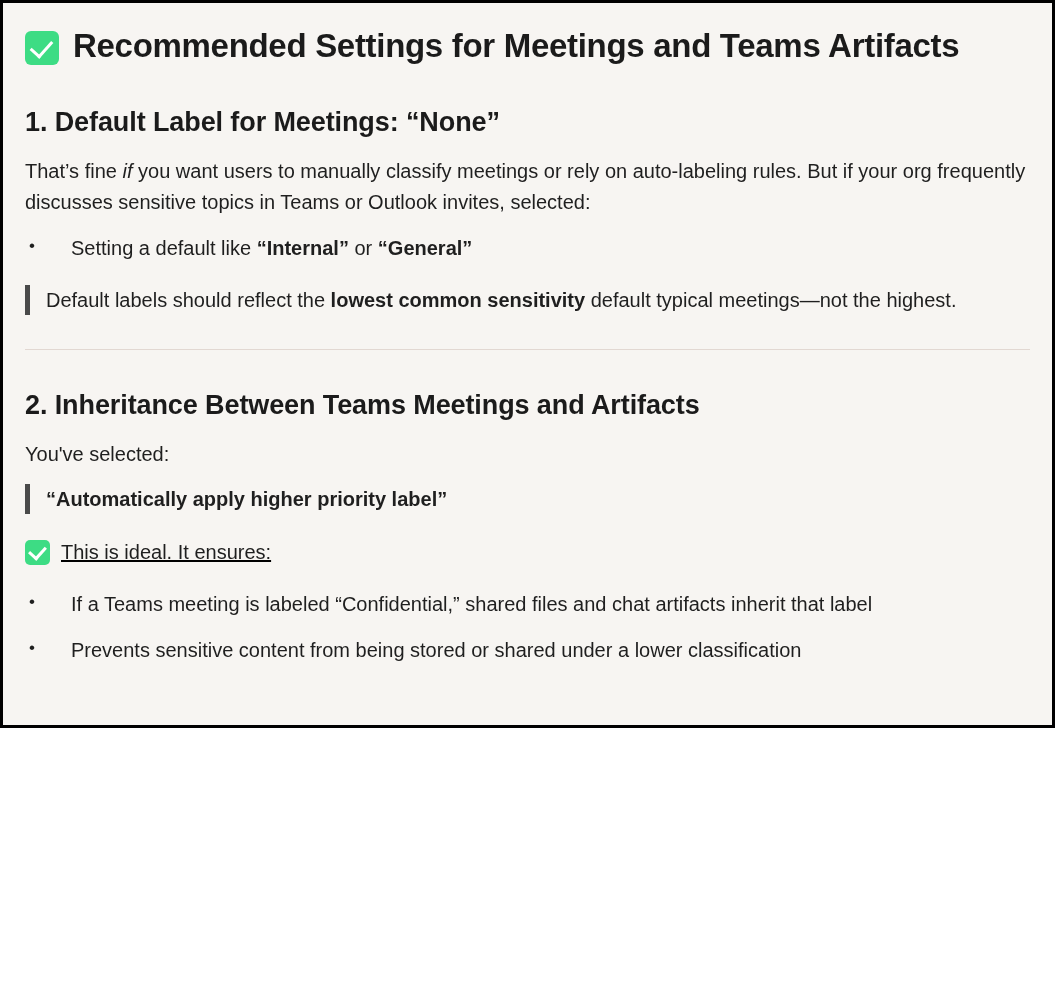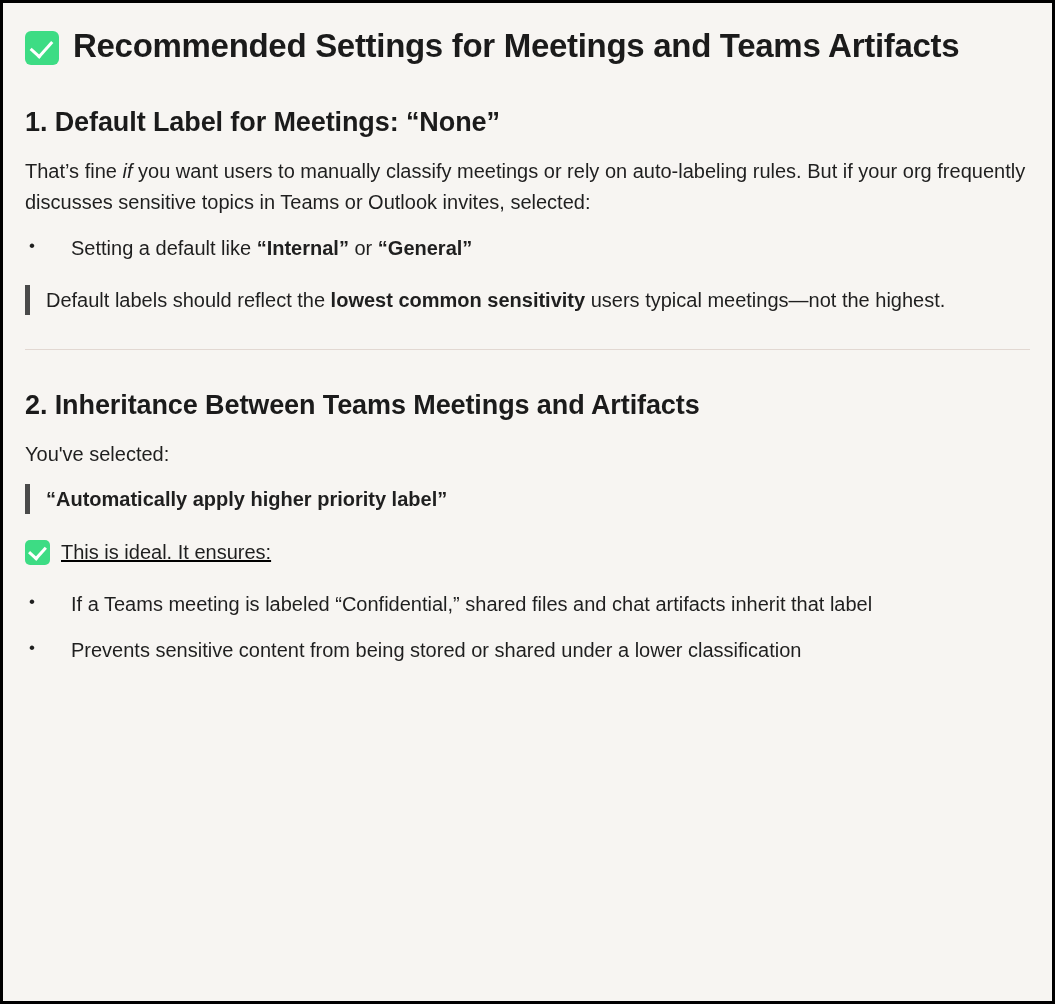--- a/index.html
+++ b/index.html
@@ -5,21 +5,21 @@
   html, body {
     margin: 0;
     padding: 0;
     background: #ffffff;
   }
   body {
     font-family: "Liberation Sans", sans-serif;
   }
   .page {
     width: 1055px;
-    height: 1004px;
+    height: 728px;
     box-sizing: border-box;
     background: #f7f5f2;
     border: 3px solid #000000;
     padding: 20px 22px 0 22px;
     overflow: hidden;
     position: relative;
   }
   .title-row {
     display: flex;
     align-items: flex-start;
@@ -149,21 +149,21 @@
   </div>
 
   <h2 class="section-title">1. Default Label for Meetings: “None”</h2>
 
   <p class="para"><span>That’s fine </span><i>if</i><span> you want users to manually classify meetings or rely on auto-labeling rules. But if your org frequently discusses sensitive topics in Teams or Outlook invites, selected:</span></p>
 
   <ul class="bullets">
     <li><span>Setting a default like </span><b>“Internal”</b><span> or </span><b>“General”</b></li>
   </ul>
 
-  <blockquote class="quote"><span>Default labels should reflect the </span><b>lowest common sensitivity</b><span> users typical meetings—not the highest.</span></blockquote>
+  <blockquote class="quote"><span>Default labels should reflect the </span><b>lowest common sensitivity</b><span> default typical meetings—not the highest.</span></blockquote>
 
   <hr class="divider">
 
   <h2 class="section-title">2. Inheritance Between Teams Meetings and Artifacts</h2>
 
   <p class="para">You've selected:</p>
 
   <blockquote class="quote bold-quote">“Automatically apply higher priority label”</blockquote>
 
   <div class="inline-check-row">

